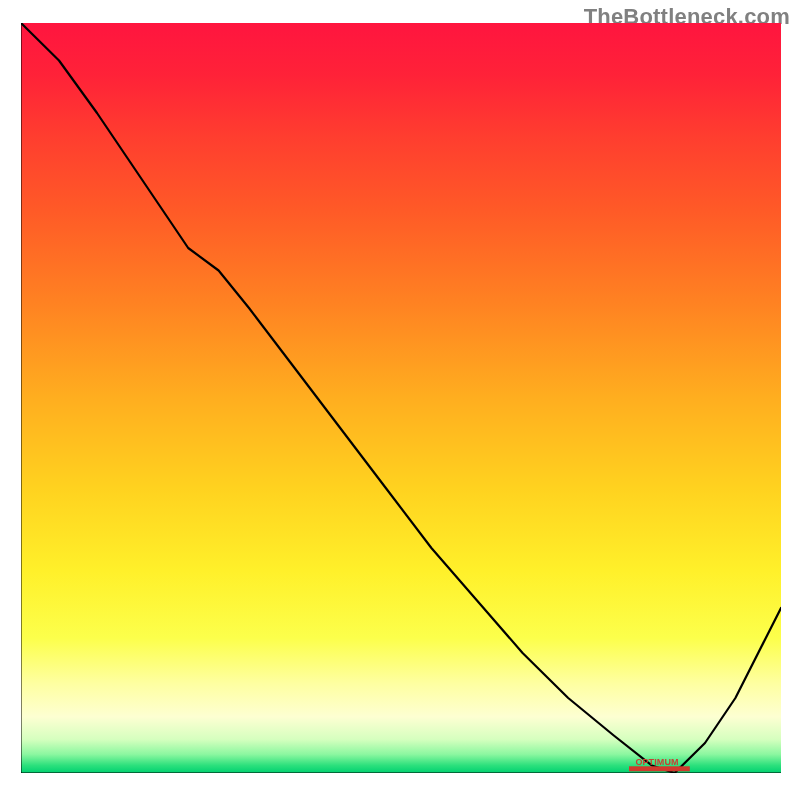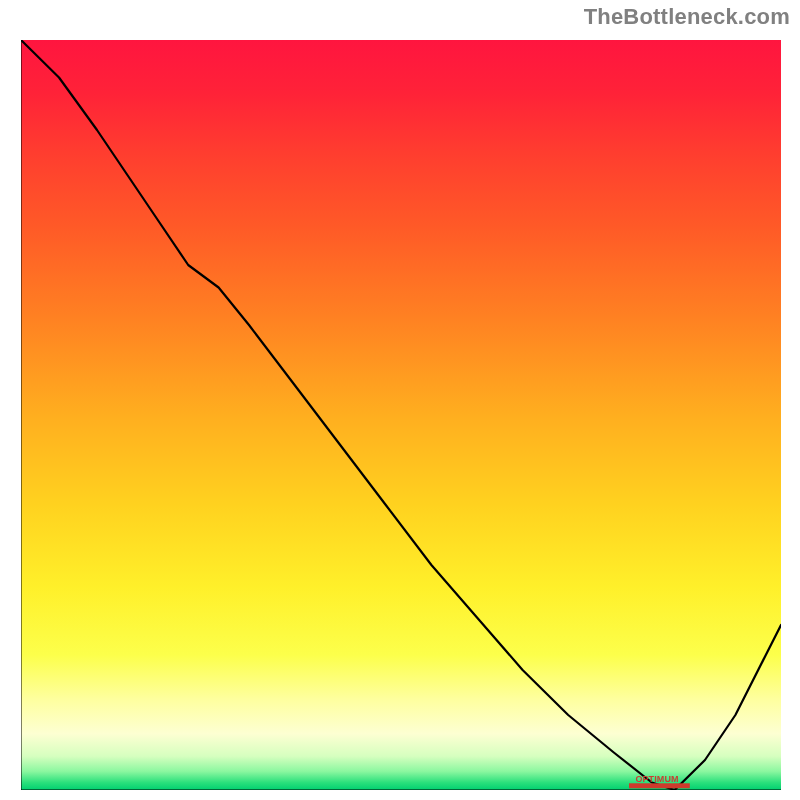--- a/index.html
+++ b/index.html
@@ -21,21 +21,21 @@
     top: 4px;
     right: 10px;
     font-size: 22px;
     font-weight: bold;
     color: #808080;
     letter-spacing: 0.2px;
   }
   .plot-area {
     position: absolute;
     left: 21px;
-    top: 40px;
+    top: 23px;
     width: 760px;
     height: 750px;
     overflow: hidden;
   }
   .gradient {
     position: absolute;
     inset: 0;
   }
   svg.curve {
     position: absolute;

